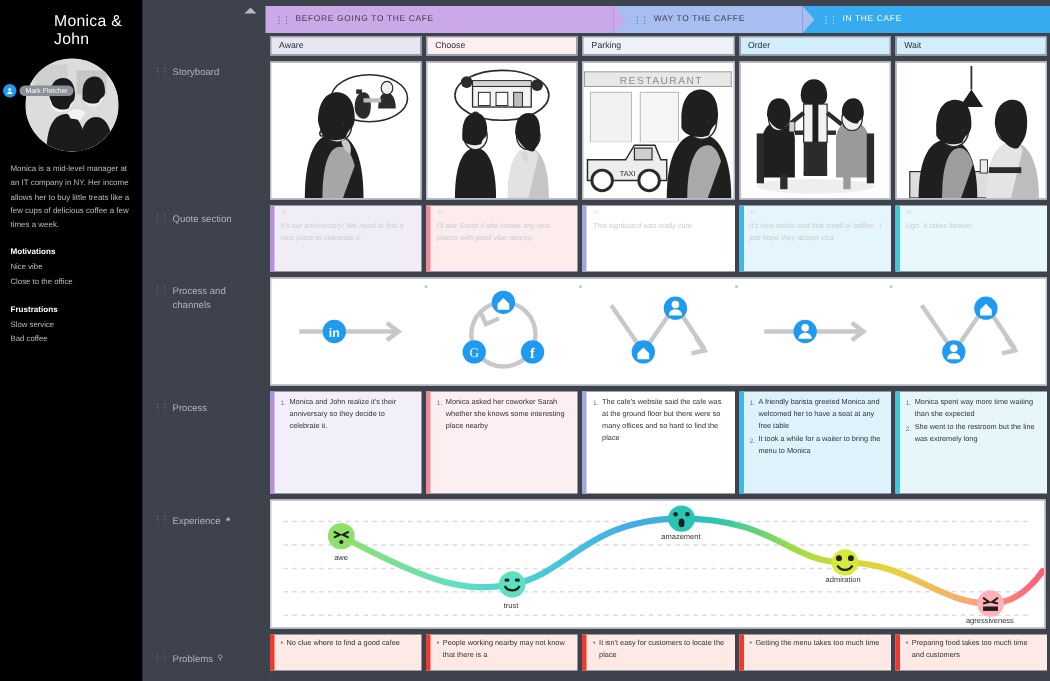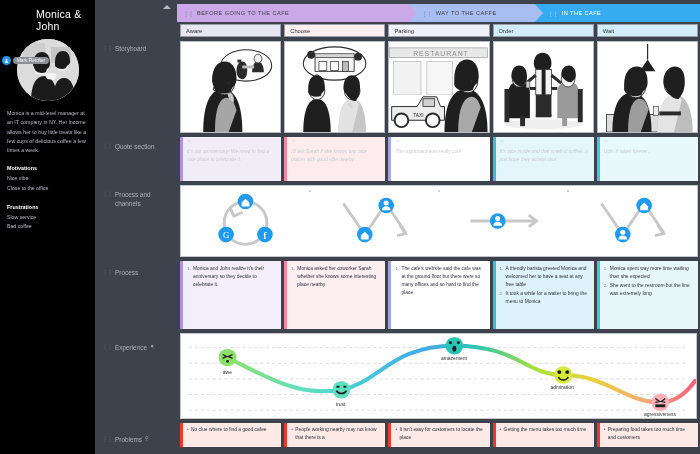--- a/index.html
+++ b/index.html
@@ -358,20 +358,29 @@
         </div>
         <div class="quote" style="border-left-color:#3fc9d8;background:#e9f8fa">
           <span class="q-mark">“</span>
           <span class="q-text">Ugh. It takes forever..</span>
         </div>
       </div>
     </div>
 
     <div style="padding:4px 2px 0 3px">
       <div class="chan-row">
+        <div class="chan-cell">
+          <svg viewBox="0 0 100 72">
+            <path d="M16 36h66" stroke="#c8c8c8" stroke-width="3" fill="none"></path>
+            <path d="M76 30l8 6-8 6" stroke="#c8c8c8" stroke-width="3" fill="none"></path>
+            <circle cx="40" cy="36" r="8" fill="#1e9bf0"></circle>
+            <text x="40" y="39.5" font-size="8.5" fill="#fff" text-anchor="middle" font-weight="bold" font-family="Liberation Sans, sans-serif">in</text>
+          </svg>
+          <span class="chan-dot"></span>
+        </div>
         <div class="chan-cell">
           <svg viewBox="0 0 100 72">
             <circle cx="50" cy="38" r="22" stroke="#c8c8c8" stroke-width="3" fill="none"></circle>
             <path d="M34 22l4 9 9-4" stroke="#c8c8c8" stroke-width="3" fill="none"></path>
             <circle cx="50" cy="16" r="8" fill="#1e9bf0"></circle>
             <path d="M46 17l4-4 4 4v4h-8z" fill="#fff"></path>
             <circle cx="30" cy="50" r="8" fill="#1e9bf0"></circle>
             <text x="30" y="53.5" font-size="9" fill="#fff" text-anchor="middle" font-family="Liberation Serif, serif">G</text>
             <circle cx="70" cy="50" r="8" fill="#1e9bf0"></circle>
             <text x="70" y="54" font-size="10" fill="#fff" text-anchor="middle" font-weight="bold" font-family="Liberation Serif, serif">f</text>

